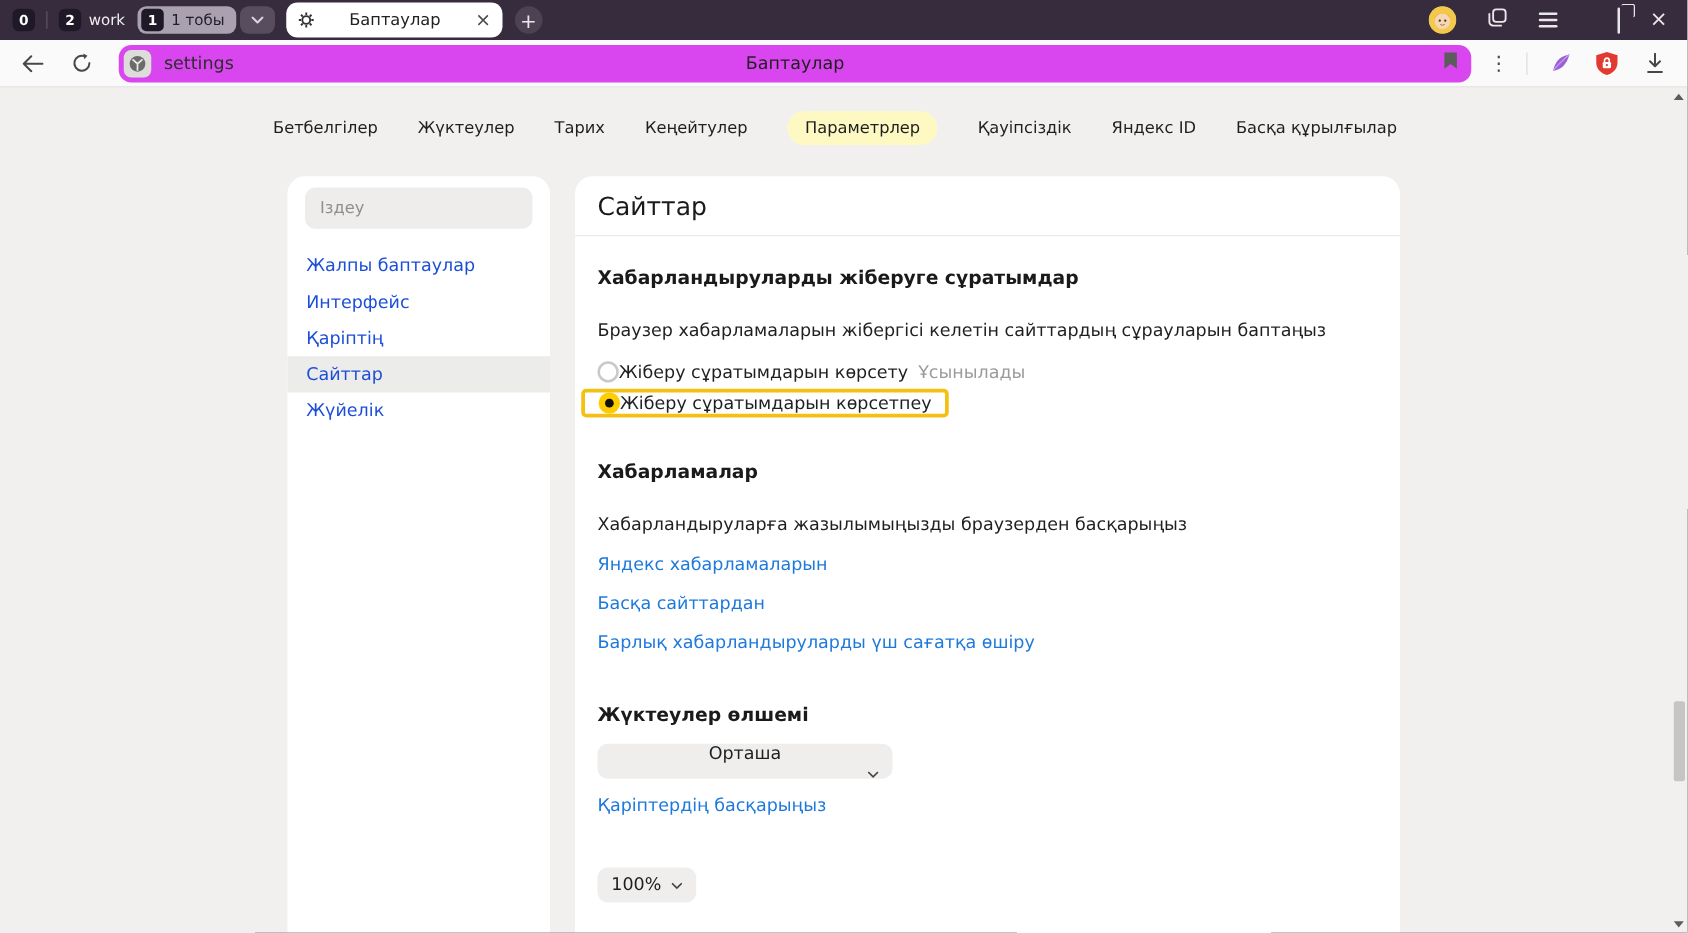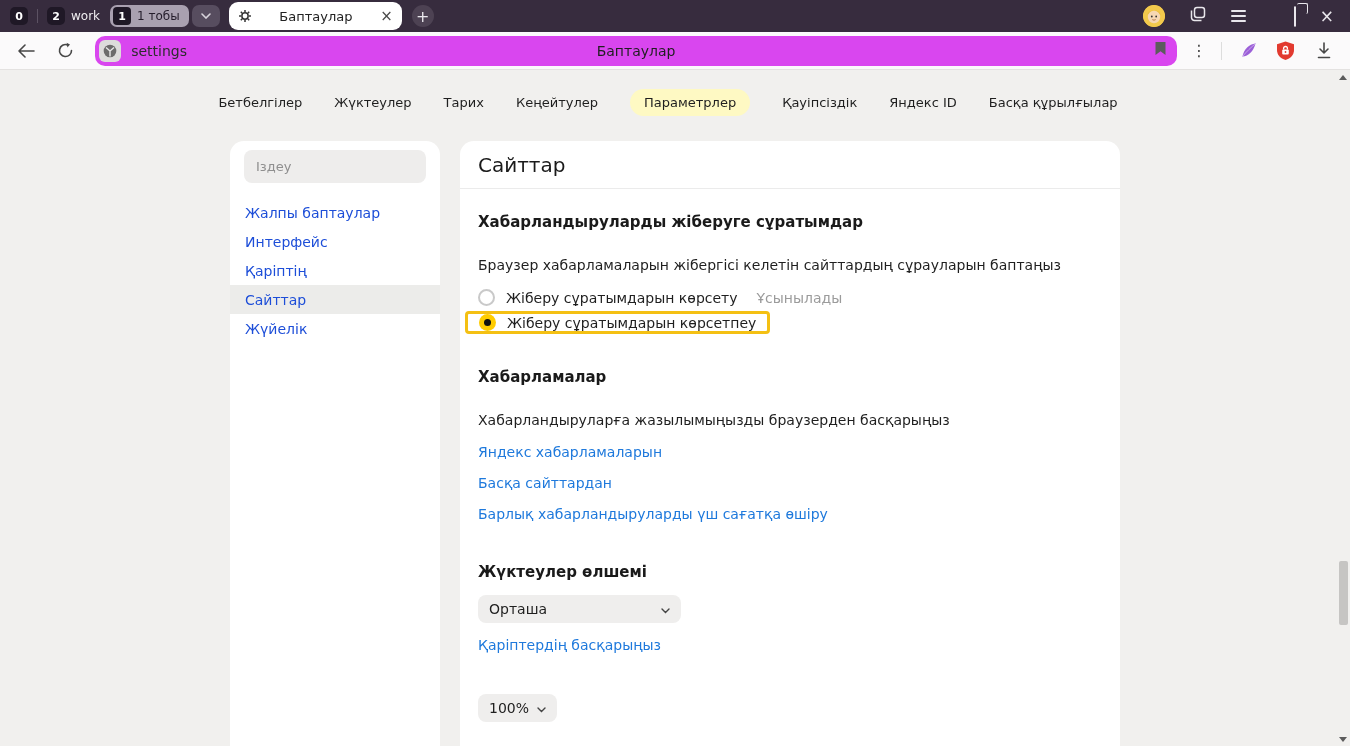--- a/index.html
+++ b/index.html
@@ -64,35 +64,35 @@
   .side-item.active { background:#ececea; }
 
   .main-card { position:absolute; left:460px; top:70px; width:660px; bottom:0; background:#fff;
                border-radius:14px 14px 0 0; overflow:hidden; }
   .card-header { height:48px; display:flex; align-items:center; padding:0 18px;
                  border-bottom:1px solid #ebebeb; font-size:20px; color:#1a1a1a; }
   .card-body { padding:0 18px; font-size:14px; color:#1f1f1f; }
   .sec-h { font-size:15px; font-weight:bold; color:#1a1a1a; }
   .sec-1 { margin-top:24px; }
   .sec-p { margin-top:25px; line-height:1.3; }
-  .radio-row { margin-top:15px; display:flex; align-items:center; gap:11px; }
+  .radio-row { margin-top:15px; display:flex; align-items:center; }
   .radio-off { width:17px; height:17px; border-radius:50%; border:2px solid #c9c9c9; background:#fff; flex:0 0 auto; }
   .radio-on { width:17px; height:17px; border-radius:50%; background:#ffcc00; flex:0 0 auto;
               display:flex; align-items:center; justify-content:center; }
   .radio-on:before { content:""; width:7px; height:7px; border-radius:50%; background:#111; }
   .radio-badge { color:#9b9b9b; margin-left:8px; }
   .highlight-box { display:inline-flex; margin-top:5px; margin-left:-13px; border:3px solid #f4c013;
                    border-radius:4px; padding:0 11px; }
   .highlight-box .radio-row { margin-top:0; }
   .sec-2 { margin-top:34px; }
   .link { display:block; margin-top:15px; color:#1e79dc; text-decoration:none; width:max-content; }
   .sec-3 { margin-top:41px; }
   .select { margin-top:14px; height:28px; background:#efeeed; border-radius:8px; display:flex;
             align-items:center; padding:0 11px; font-size:14px; color:#1f1f1f; width:max-content; }
-  .select-wide { width:203px; }
+  .select-wide { width:236px;flex-direction:column; }
   .select .chev { margin-left:auto; }
   .select-small .chev { margin-left:8px; }
   .sec-4 { margin-top:41px; }
 
   
   .scrollbar { position:absolute; top:0; right:0; bottom:0; width:14px; }
   .sb-up { position:absolute; top:4px; left:3px; width:0; height:0;
            border-left:4px solid transparent; border-right:4px solid transparent; border-bottom:5px solid #5c5c5c; }
   .sb-thumb { position:absolute; top:490px; right:2px; width:9px; height:64px; background:#c6c5c3; border-radius:2px; }
   .sb-down { position:absolute; bottom:4px; left:3px; width:0; height:0;

